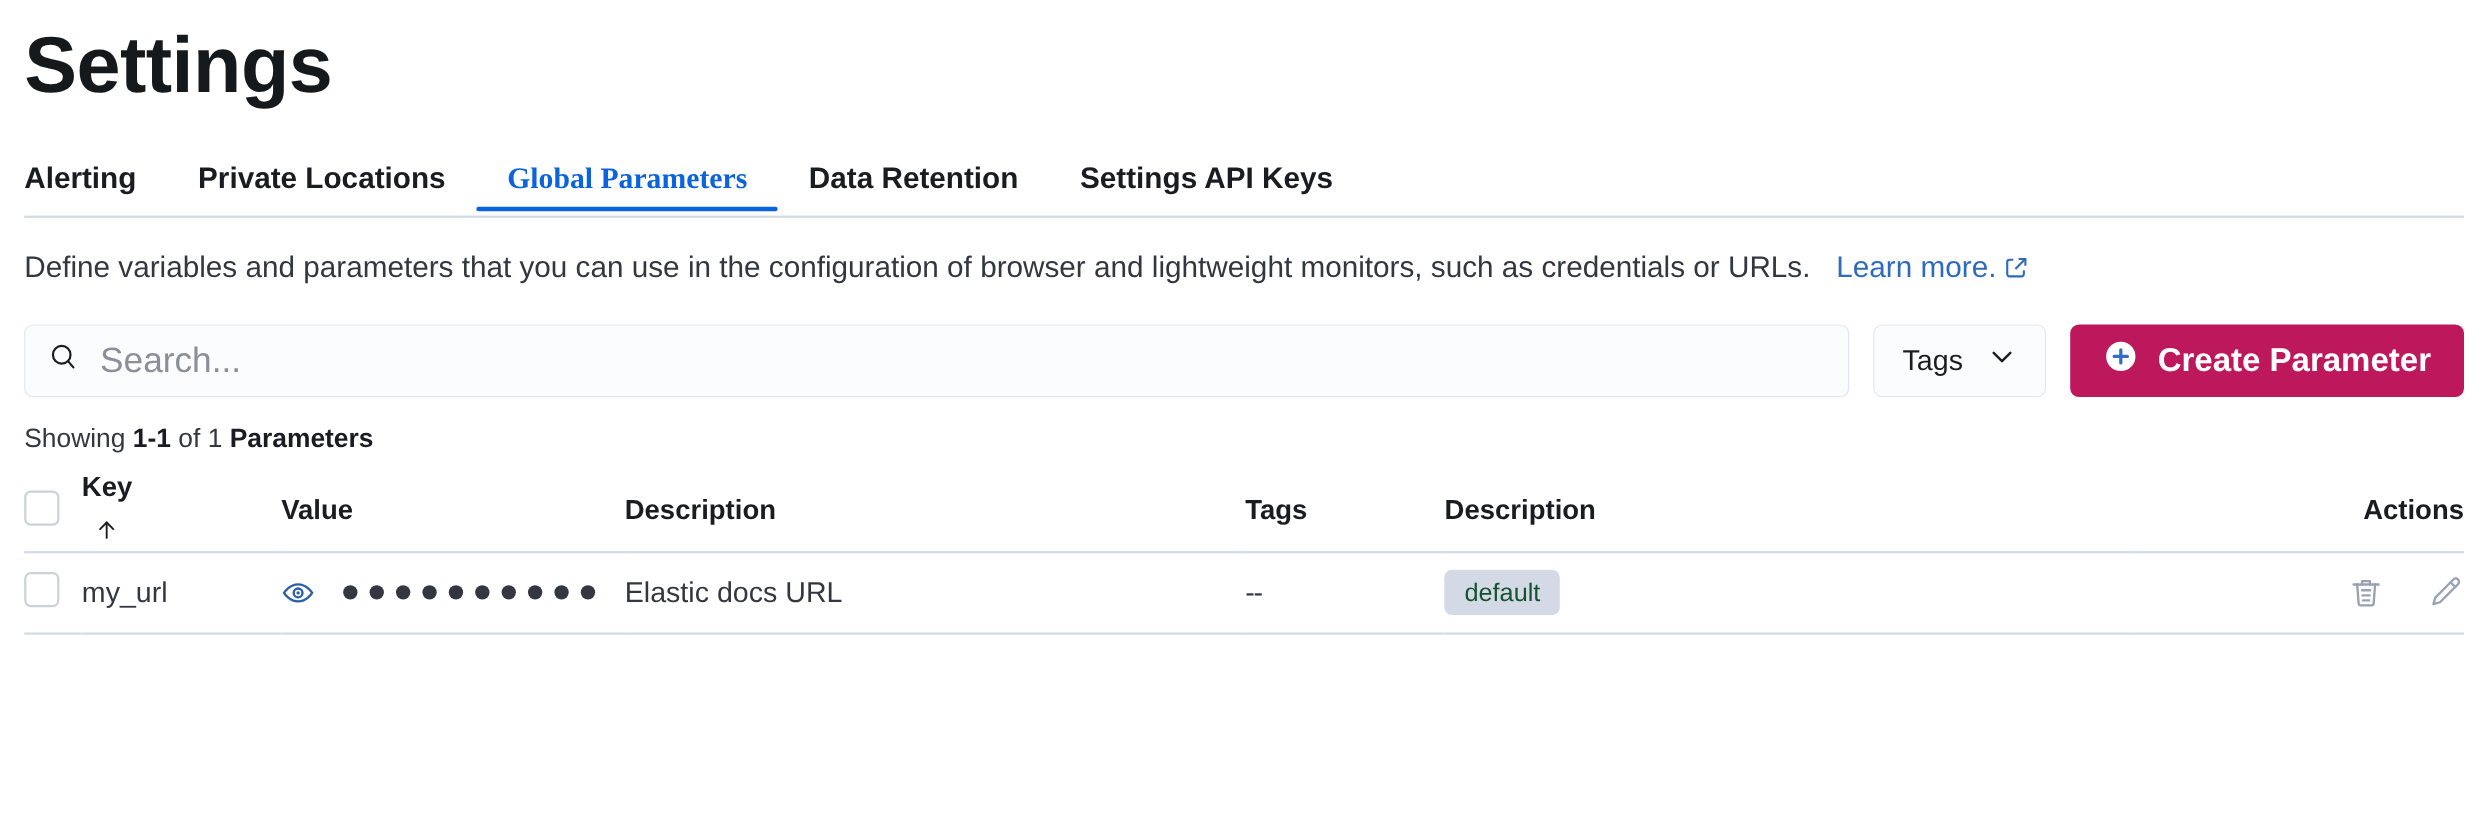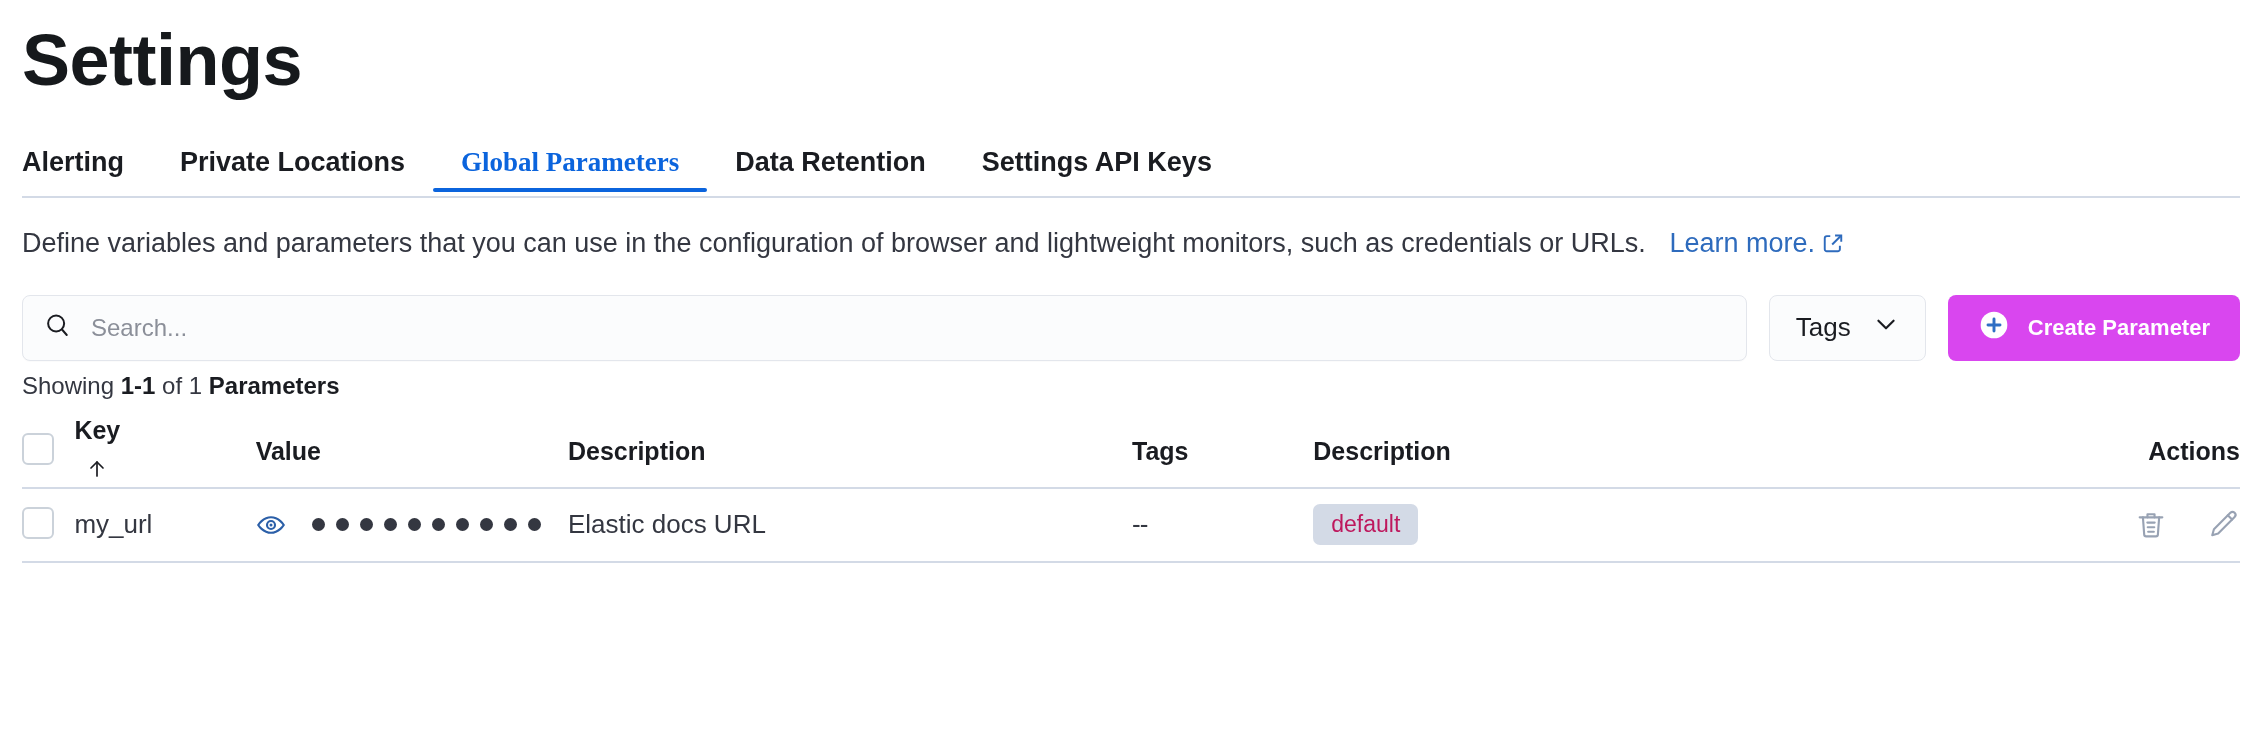--- a/index.html
+++ b/index.html
@@ -106,21 +106,21 @@
     background: #fbfcfd;
     border: 1px solid #e3e6ec;
     border-radius: 8px;
     box-shadow: 0 1px 1px rgba(0,0,0,0.02);
   }
   .search-input {
     border: 0;
     outline: 0;
     background: transparent;
     font-family: "Liberation Sans", sans-serif;
-    font-size: 24px;
+    font-size: 32px;
     color: #343741;
     width: 100%;
     height: 100%;
   }
   .search-input::placeholder { color: #8b8f99; }
 
   .tags-button {
     flex: 0 0 auto;
     display: flex;
     align-items: center;
@@ -140,33 +140,33 @@
 
   .create-button {
     flex: 0 0 auto;
     display: flex;
     align-items: center;
     justify-content: center;
     gap: 18px;
     height: 66px;
     box-sizing: border-box;
     padding: 0 30px;
-    background: #d946ef;
+    background: #be185d;
     border: 0;
     border-radius: 8px;
     font-family: "Liberation Sans", sans-serif;
-    font-size: 22px;
+    font-size: 30px;
     font-weight: 700;
     color: #ffffff;
     cursor: pointer;
   }
 
   
   .showing {
-    margin-top: 13px;
+    margin-top: 26px;
     font-size: 24px;
     color: #343741;
     line-height: 1;
   }
   .showing b { font-weight: 700; color: #1a1c21; }
 
   
   .table {
     margin-top: 18px;
     width: 100%;
@@ -228,21 +228,21 @@
   .dot {
     width: 13px;
     height: 13px;
     border-radius: 50%;
     background: #343741;
     display: inline-block;
   }
   .badge {
     display: inline-block;
     background: #d3dae6;
-    color: #be185d;
+    color: #14532d;
     font-size: 23px;
     font-weight: 400;
     padding: 8px 18px;
     border-radius: 7px;
     line-height: 1.1;
   }
   .actions {
     display: flex;
     align-items: center;
     justify-content: flex-end;

